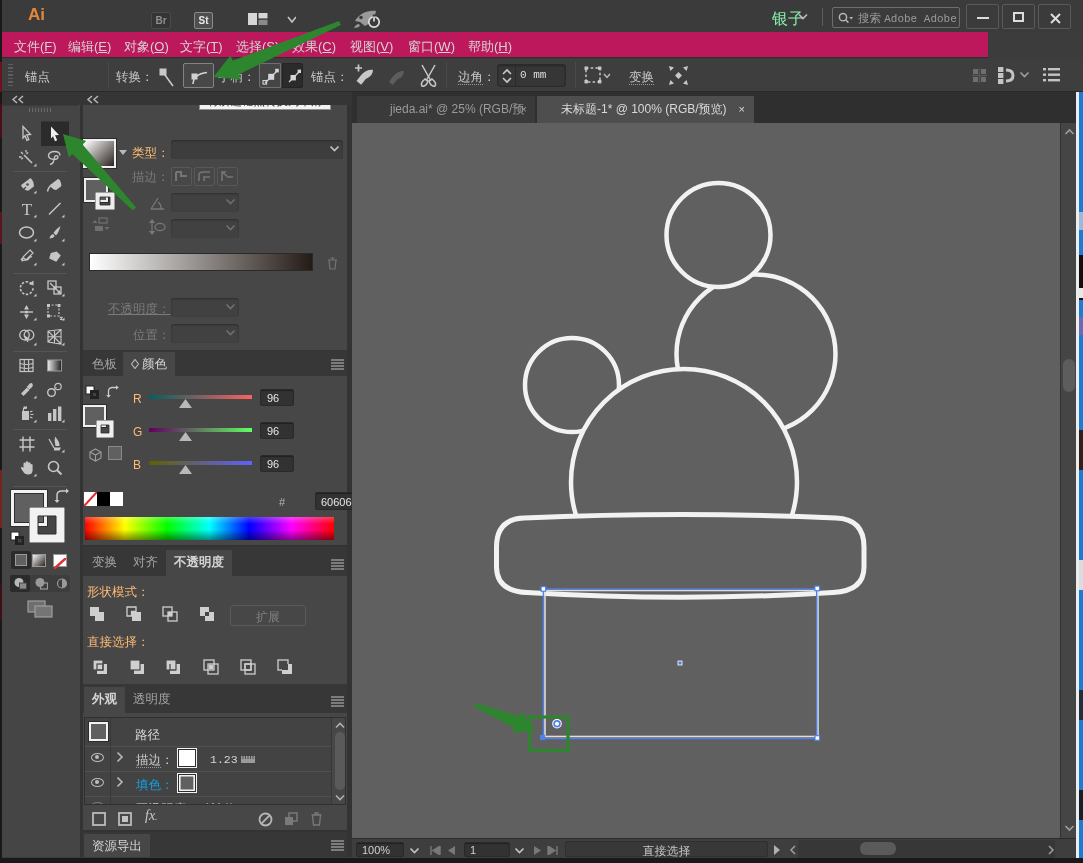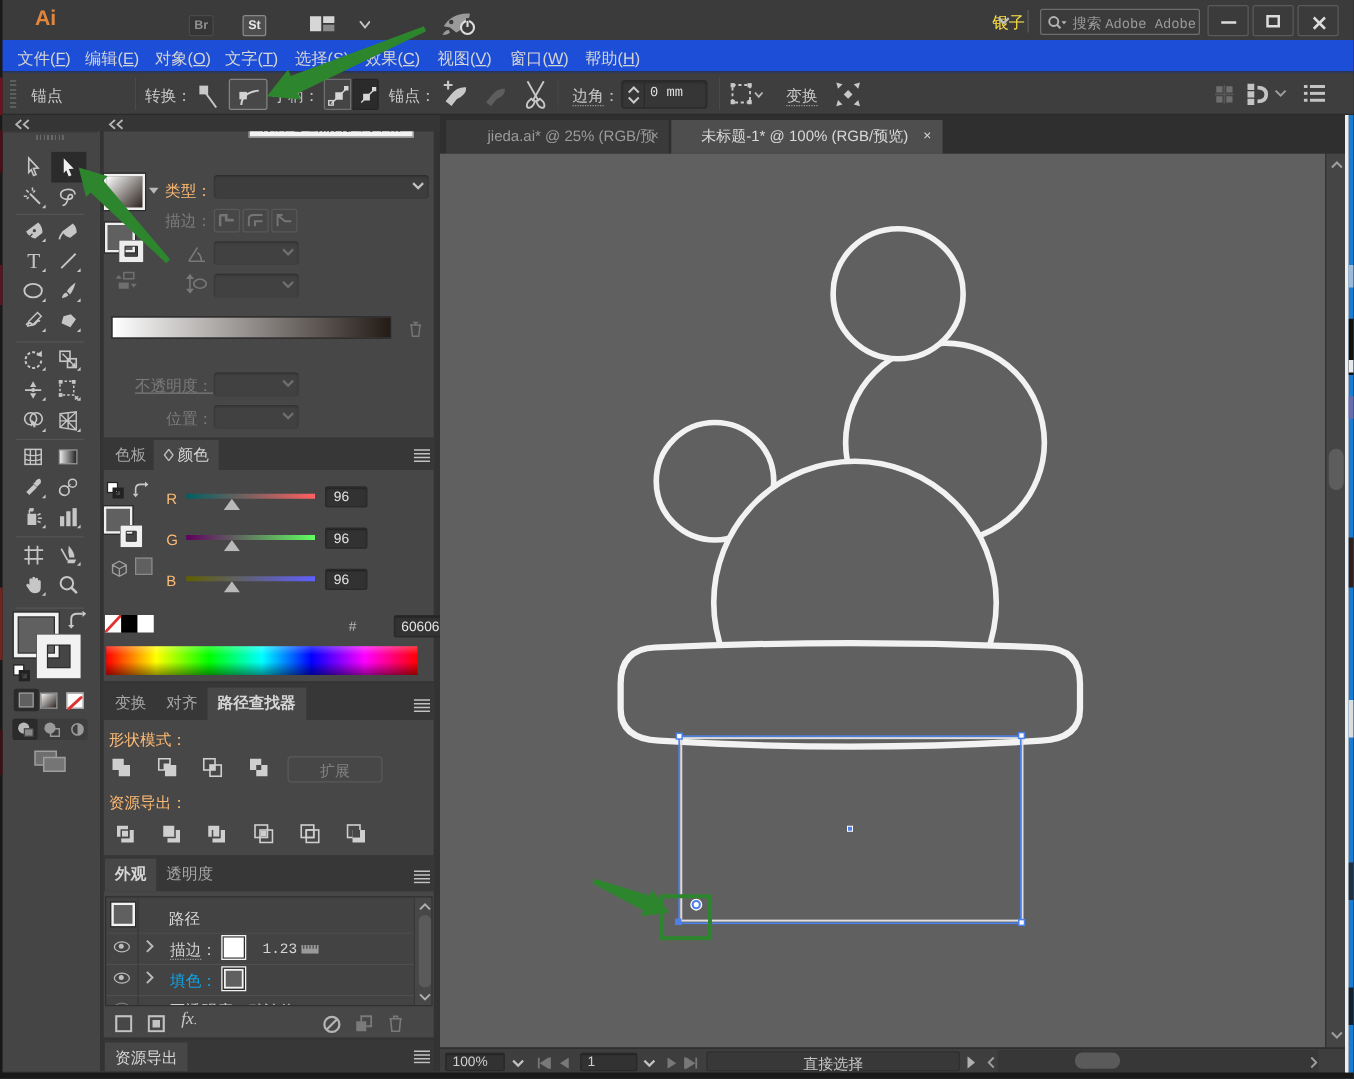--- a/index.html
+++ b/index.html
@@ -4,21 +4,21 @@
 html,body{margin:0;padding:0;background:#1c1c1c;}
 #app{position:relative;width:1083px;height:863px;overflow:hidden;background:#3c3c3c;
  font-family:"Liberation Sans",sans-serif;-webkit-font-smoothing:antialiased;}
 #app *{box-sizing:border-box;}
 .abs{position:absolute;}
 .txt{color:#fdba74;font-size:12.5px;white-space:nowrap;}
 .dim{color:#7b7b7b;}
 .ham{display:block;}
 
 #titlebar{left:0;top:0;width:1083px;height:32px;background:#3b3b3b;}
-#menubar{left:0;top:32px;width:1083px;height:26px;background:#1d4ed8;border-bottom:1px solid #2e2e2e;}
+#menubar{left:0;top:32px;width:988px;height:26px;background:#be185d;border-bottom:1px solid #2e2e2e;}
 .menuitem{position:absolute;top:6px;font-size:13px;color:#d4d4d4;}
 #ctrlbar{left:0;top:59px;width:1083px;height:33px;background:#3e3e3e;border-bottom:1px solid #2a2a2a;}
 .vsep{position:absolute;top:3px;width:1px;height:26px;background:#2e2e2e;border-right:1px solid #4a4a4a;}
 .cl{position:absolute;font-size:12.5px;color:#c9c9c9;}
 
 #leftcol{left:2px;top:92px;width:78px;height:765px;background:#454545;}
 #dockhead{left:2px;top:92px;width:350px;height:13px;background:#353535;z-index:6;}
 #paneldock{left:80px;top:92px;width:272px;height:765px;background:#333333;}
 .panel{position:absolute;left:4px;width:264px;background:#474747;}
 .ptabbar{position:absolute;left:0;top:0;width:100%;background:#373737;}
@@ -52,21 +52,21 @@
    <path d="M40 5 l4 5 4-5" stroke="#c4c4c4" stroke-width="1.6" fill="none"></path>
  </svg>
  <svg class="abs" style="left:352px;top:9px" width="34" height="21" viewBox="0 0 34 21">
    <path d="M24 2 C15 1 7 5 3 12 L8 13 L13 17 C18 15 23 9 24 2 Z" fill="#9a9a9a"></path>
    <path d="M7 15 q-3 0 -5 4 q4 0 6 -2z" fill="#9a9a9a"></path>
    <circle cx="9" cy="8.5" r="1.8" fill="#3b3b3b"></circle>
    <circle cx="22" cy="13" r="5.2" fill="#3b3b3b" stroke="#dedede" stroke-width="1.7"></circle>
    <rect x="20.8" y="5.5" width="2.4" height="4" fill="#3b3b3b"></rect>
    <line x1="22" y1="7.5" x2="22" y2="12.5" stroke="#dedede" stroke-width="1.7"></line>
  </svg>
- <div class="abs" style="left:794px;top:9px;font-size:13px;color:#fde047;">银子</div>
+ <div class="abs" style="left:772px;top:9px;font-size:16px;color:#86efac;">银子</div>
  <svg class="abs" style="left:797px;top:13px" width="12" height="8" viewBox="0 0 12 8">
         <path d="M2 1.5 l4 4 4-4" stroke="#bdbdbd" stroke-width="1.7" fill="none"></path>
       </svg>
  <div class="abs" style="left:822px;top:8px;width:1px;height:18px;background:#5c5c5c;"></div>
  <div class="abs" style="left:832px;top:7px;width:128px;height:21px;border:1px solid #6e6e6e;border-radius:2px;">
    <svg class="abs" style="left:4px;top:4px" width="18" height="13" viewBox="0 0 18 13">
           <circle cx="6" cy="5.2" r="3.6" fill="none" stroke="#b5b5b5" stroke-width="1.5"></circle>
           <line x1="8.6" y1="7.8" x2="11.4" y2="10.6" stroke="#b5b5b5" stroke-width="1.5"></line>
           <path d="M12.2 5 l4 0 -2 2.6z" fill="#b5b5b5"></path>
         </svg>
@@ -525,21 +525,21 @@
   <div class="sunk" style="left:204px;top:142px;width:47px;height:18px;color:#e6e6e6;font-size:11px;padding:3px 0 0 5px;margin-left:28px;">606060</div>
   <div class="abs" style="left:2px;top:167px;width:249px;height:23px;background:linear-gradient(90deg,#f00 0%,#ff0 16%,#0f0 33%,#0ff 50%,#00f 66%,#f0f 83%,#f00 100%);">
           <div style="position:absolute;left:0;top:0;width:100%;height:100%;background:linear-gradient(to bottom,rgba(255,255,255,.25),rgba(255,255,255,0) 30%,rgba(0,0,0,0) 55%,rgba(0,0,0,.45));"></div>
         </div>
  </div>
 
  <div class="panel" style="left:3px;top:455px;height:137px;">
   <div class="ptabbar" style="height:29px;">
           <div class="ptab" style="left:1px;top:3px;height:26px;">变换</div>
           <div class="ptab" style="left:42px;top:3px;height:26px;">对齐</div>
-          <div class="ptab act" style="left:83px;top:3px;height:26px;font-weight:bold;">路径查找器</div>
+          <div class="ptab act" style="left:83px;top:3px;height:26px;font-weight:bold;">不透明度</div>
    <svg class="ham" style="position:absolute;left:248px;top:12px" width="13" height="11" viewBox="0 0 13 11">
             <path d="M0 1 h13 M0 4 h13 M0 7 h13 M0 10 h13" stroke="#c2c2c2" stroke-width="1.2"></path>
           </svg>
         </div>
   <div class="abs txt" style="left:4px;top:37px;">形状模式：</div>
   <svg class="abs" style="left:6px;top:59px" width="16" height="16" viewBox="0 0 16 16">
           <path d="M1 1 h9 v5 h5 v9 h-9 v-5 h-5z" fill="#cfcfcf"></path>
         </svg>
   <svg class="abs" style="left:43px;top:59px" width="16" height="16" viewBox="0 0 16 16">
           <rect x="6" y="6" width="9" height="9" fill="#cfcfcf"></rect>
@@ -548,21 +548,21 @@
   <svg class="abs" style="left:79px;top:59px" width="16" height="16" viewBox="0 0 16 16">
           <rect x="1" y="1" width="9" height="9" fill="none" stroke="#cfcfcf" stroke-width="1.3"></rect>
           <rect x="6" y="6" width="9" height="9" fill="none" stroke="#cfcfcf" stroke-width="1.3"></rect>
           <rect x="6" y="6" width="4" height="4" fill="#cfcfcf"></rect>
         </svg>
   <svg class="abs" style="left:116px;top:59px" width="16" height="16" viewBox="0 0 16 16">
           <path d="M1 1 h9 v5 h5 v9 h-9 v-5 h-5z" fill="#cfcfcf"></path>
           <rect x="6" y="6" width="4" height="4" fill="#474747"></rect>
         </svg>
   <div class="abs" style="left:147px;top:58px;width:76px;height:21px;border:1px solid #5a5a5a;border-radius:3px;color:#828282;font-size:12px;text-align:center;padding-top:3px;">扩展</div>
-  <div class="abs txt" style="left:4px;top:87px;">资源导出：</div>
+  <div class="abs txt" style="left:4px;top:87px;">直接选择：</div>
   <svg class="abs" style="left:9px;top:112px" width="16" height="16" viewBox="0 0 16 16">
           <rect x="5" y="5" width="10" height="10" fill="#cfcfcf"></rect>
           <rect x="1" y="1" width="10" height="10" fill="#cfcfcf" stroke="#474747" stroke-width="1.2"></rect>
           <rect x="5" y="5" width="6" height="6" fill="none" stroke="#474747" stroke-width="1.2"></rect>
         </svg>
   <svg class="abs" style="left:46px;top:112px" width="16" height="16" viewBox="0 0 16 16">
           <rect x="5" y="5" width="10" height="10" fill="#cfcfcf"></rect>
           <rect x="1" y="1" width="10" height="10" fill="#cfcfcf" stroke="#474747" stroke-width="1.2"></rect>
         </svg>
   <svg class="abs" style="left:82px;top:112px" width="16" height="16" viewBox="0 0 16 16">

